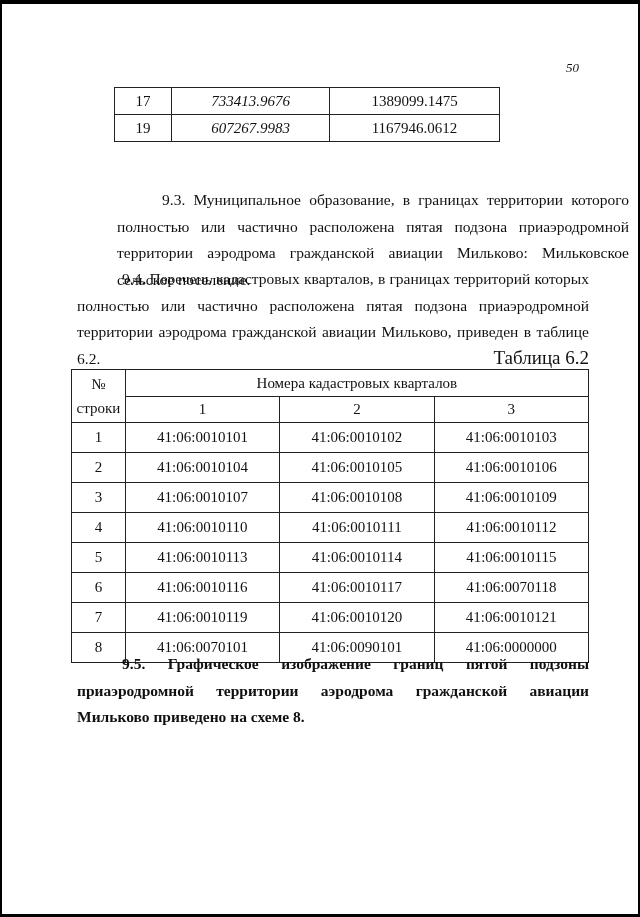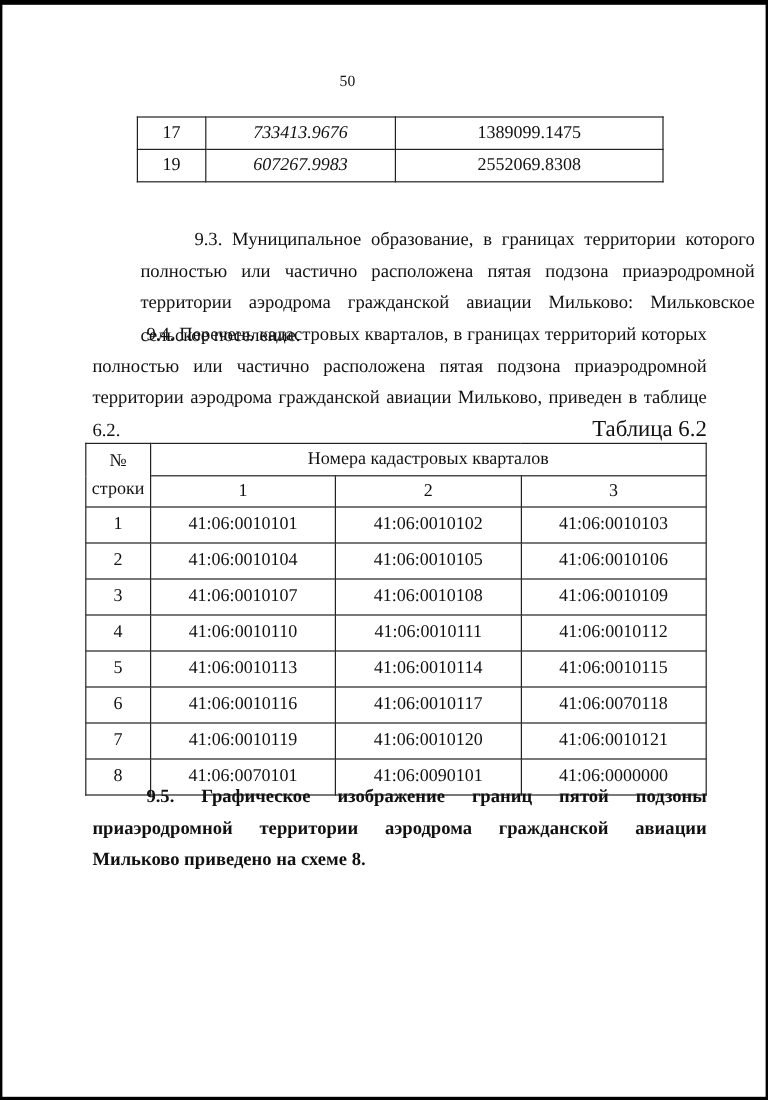--- a/index.html
+++ b/index.html
@@ -1,22 +1,22 @@
 <!DOCTYPE html>
 <html><head>
 <meta charset="utf-8">
 <style>
   html, body { margin:0; padding:0; }
   body { width:640px; height:917px; background:#000; position:relative; overflow:hidden;
          font-family:"Liberation Serif", "DejaVu Serif", serif; color:#111; }
   .page { position:absolute; left:2px; top:4px; width:636px; height:910px; background:#fff; }
-  .pagenum { position:absolute; left:0; width:579px; top:60px; text-align:center; font-size:13px; }
+  .pagenum { position:absolute; left:0; width:579px; top:60px; text-align:right; font-size:13px;font-style:italic; }
   table { border-collapse:collapse; position:absolute; }
   td { border:1px solid #222; text-align:center; font-size:15px; padding:0; }
-  .t1 { left:114px; top:97px; width:439px; }
+  .t1 { left:114px; top:87px; width:386px; }
   .t1 td { height:26px; }
   .t1 .c0 { width:56px; } .t1 .c1 { width:157px;font-style:italic; }
   .para { position:absolute; left:77px; width:512px; font-size:15.5px; line-height:26.5px; text-align:justify; }
   .para .first { display:inline-block; width:45px; }
   .caption { position:absolute; right:51px; top:347px; font-size:19px; }
   .t2 { left:71px; top:369px; width:518px; }
   .t2 td { height:29px; }
   .t2 .hdr { height:26px; }
   .t2 .sub { height:25px; }
   .t2 .num { width:53px; }
@@ -32,21 +32,21 @@
 <table class="t1">
   <tbody>
       <tr>
     <td class="c0">17</td>
     <td class="c1">733413.9676</td>
     <td>1389099.1475</td>
   </tr>
   <tr>
     <td class="c0">19</td>
     <td class="c1">607267.9983</td>
-    <td>2552069.8308</td>
+    <td>1167946.0612</td>
   </tr>
 </tbody>
   </table>
 
 <div class="para" style="top:187px;margin-left:40px;"><span class="first"></span><span>9.3. Муниципальное образование, в границах территории которого полностью или частично расположена пятая подзона приаэродромной территории аэродрома гражданской авиации Мильково: Мильковское сельское поселение.</span></div>
 
 <div class="para" style="top:266px;"><span class="first"></span><span>9.4. Перечень кадастровых кварталов, в границах территорий которых полностью или частично расположена пятая подзона приаэродромной территории аэродрома гражданской авиации Мильково, приведен в таблице 6.2.</span></div>
 
 <div class="caption">Таблица 6.2</div>
 

